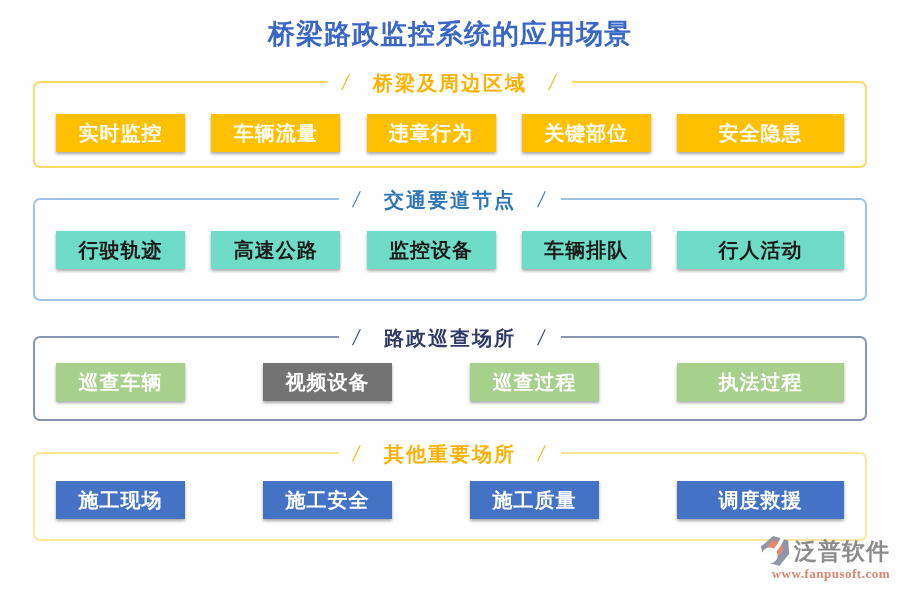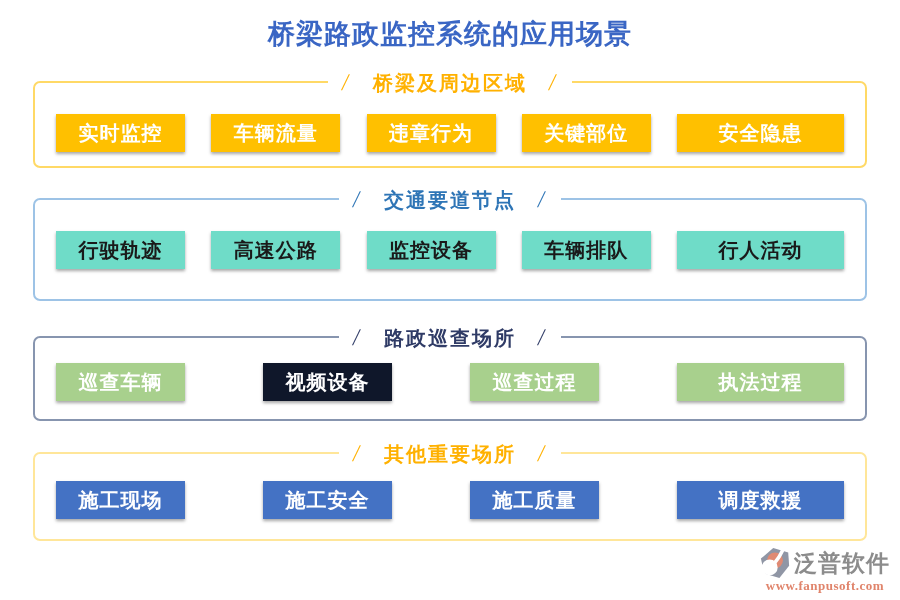--- a/index.html
+++ b/index.html
@@ -53,22 +53,22 @@
     box-sizing:border-box;
     min-width:129px;height:38px;
     display:flex;align-items:center;justify-content:center;
     border-radius:0;
     font-size:20px;font-weight:bold;letter-spacing:1px;
     box-shadow:0 2px 3px rgba(0,0,0,0.35);
     padding:0 10px;
   }
   .pill:last-child{min-width:167px;}
   .footer{
-    position:absolute;right:10px;bottom:6px;
-    text-align:center;
+    position:absolute;right:10px;bottom:18px;
+    text-align:right;
     margin-top:16px;
   }
   .brand-line{
     display:flex;align-items:center;justify-content:flex-end;gap:4px;
   }
   .brand-name{
     font-size:23px;font-weight:bold;color:#8C8C8C;letter-spacing:1px;
     font-family:"Liberation Sans","DejaVu Sans",sans-serif;
   }
   .brand-url{
@@ -100,21 +100,21 @@
         <div class="pill" style="background: rgb(111, 220, 200); color: rgb(26, 26, 26);">高速公路</div>
         <div class="pill" style="background: rgb(111, 220, 200); color: rgb(26, 26, 26);">监控设备</div>
         <div class="pill" style="background: rgb(111, 220, 200); color: rgb(26, 26, 26);">车辆排队</div>
         <div class="pill" style="background: rgb(111, 220, 200); color: rgb(26, 26, 26);">行人活动</div>
       </div>
     </section>
     <section class="section s3" style="border-color: rgb(135, 149, 175);">
       <div class="legend"><span class="legend-inner" style="color: rgb(47, 59, 102);"><span class="slash left">/</span><span>路政巡查场所</span><span class="slash right">/</span></span></div>
       <div class="btn-row">
         <div class="pill" style="background: rgb(168, 208, 141); color: rgb(255, 255, 255);">巡查车辆</div>
-        <div class="pill" style="background: #0f172a; color: rgb(255, 255, 255);">视频设备</div>
+        <div class="pill" style="background: #737373; color: rgb(255, 255, 255);">视频设备</div>
         <div class="pill" style="background: rgb(168, 208, 141); color: rgb(255, 255, 255);">巡查过程</div>
         <div class="pill" style="background: rgb(168, 208, 141); color: rgb(255, 255, 255);">执法过程</div>
       </div>
     </section>
     <section class="section s4" style="border-color: rgb(255, 230, 153);">
       <div class="legend"><span class="legend-inner" style="color: rgb(255, 177, 0);"><span class="slash left">/</span><span>其他重要场所</span><span class="slash right">/</span></span></div>
       <div class="btn-row">
         <div class="pill" style="background: rgb(68, 114, 196); color: rgb(255, 255, 255);">施工现场</div>
         <div class="pill" style="background: rgb(68, 114, 196); color: rgb(255, 255, 255);">施工安全</div>
         <div class="pill" style="background: rgb(68, 114, 196); color: rgb(255, 255, 255);">施工质量</div>

